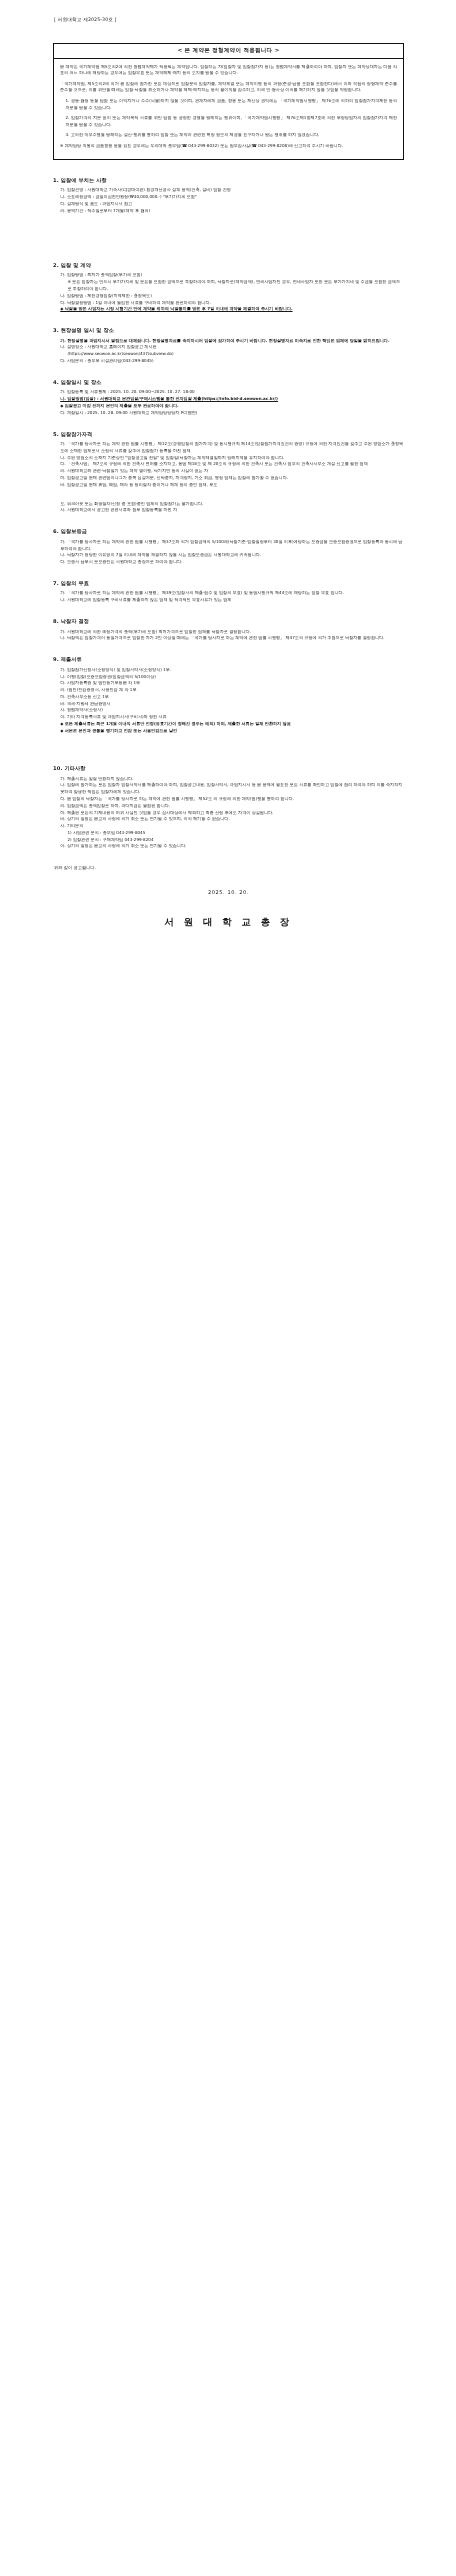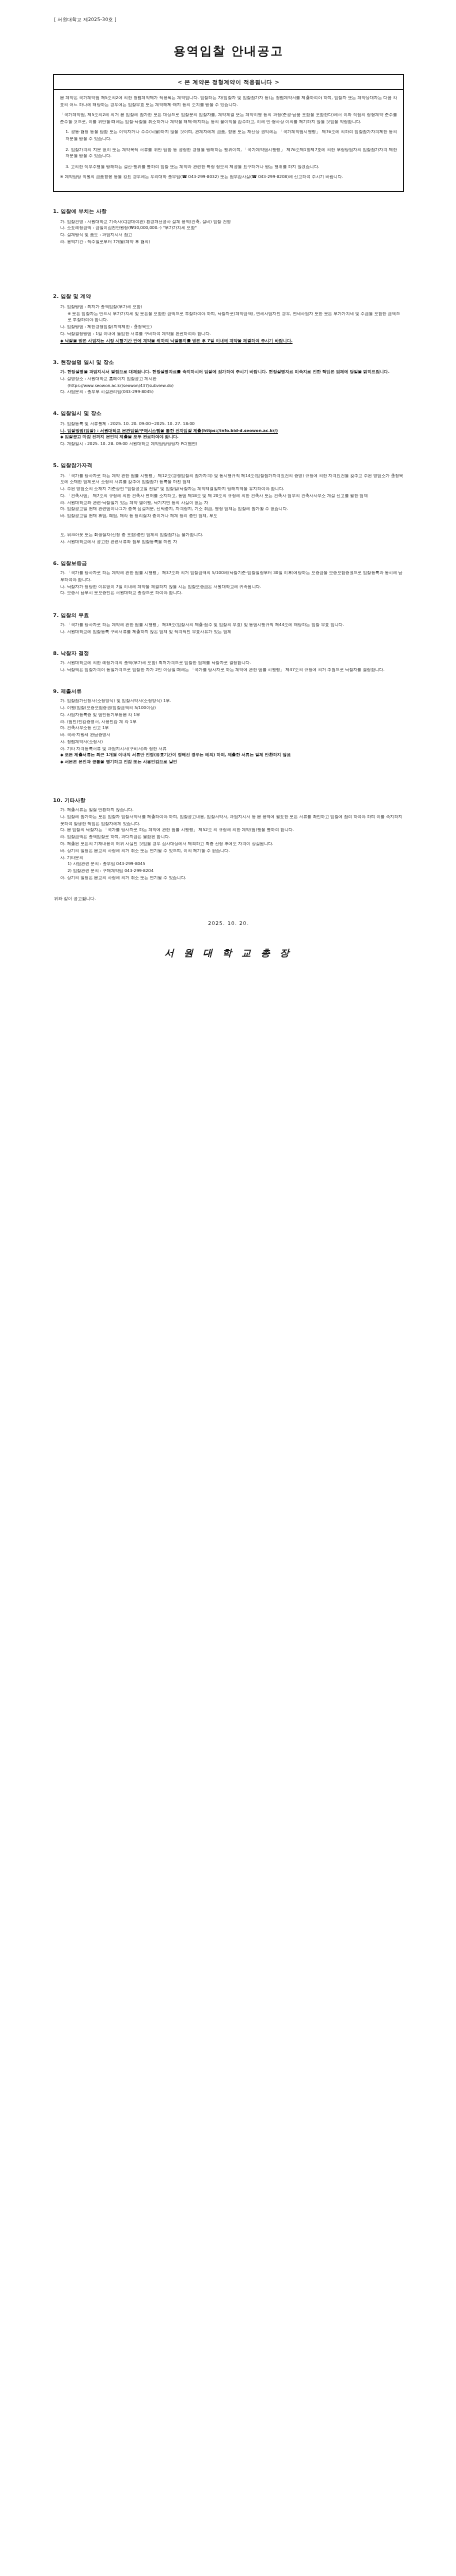--- a/index.html
+++ b/index.html
@@ -102,31 +102,29 @@
     font-size: 5px;
     margin: 19px 0 0 0;
     letter-spacing: 0.6px;
   }
   .signature {
     text-align: center;
     font-size: 9.4px;
     font-weight: bold;
     letter-spacing: 3.3px;
     margin: 21px 0 0 0;
-    font-style: italic;
   }
 </style>
 </head>
 <body>
 
 <div class="page">
 
   <div class="org-tag">[ 서원대학교  제2025-30호 ]</div>
 
-  <h1 class="doc-title">용역입찰 안내공고</h1>
 
   <div class="notice-box">
     <div class="notice-head">&lt; 본 계약은 정형계약이 적용됩니다 &gt;</div>
     <div class="notice-divider"></div>
     <div class="notice-body">
       <p>본 계약은 국가계약법 제5조의2에 의한 청렴계약제가 적용되는 계약입니다. 입찰하는 자(입찰자 및 입찰참가자 등)는 청렴계약서를 제출하여야 하며, 입찰자 또는 계약상대자는 다음 각 호의 어느 하나에 해당하는 경우에는 입찰무효 또는 계약해제·해지 등의 조치를 받을 수 있습니다.</p>
       <p>「국가계약법, 제5조의2에 의거 본 입찰에 참가한 모든 대상으로 입찰분의 입찰자를, 계약체결 또는 계약이행 등의 과정(준공·납품 포함을 포함한다)에서 이와 직접의 정형계약 준수를 준수할 것으로, 이를 위반할 때에는 입찰·낙찰을 취소하거나 계약을 해제·해지하는 등의 불이익을 감수하고, 이에 민·형사상 이의를 제기하지 않을 것임을 약정합니다.</p>
       <p class="indent1">1. 공동·협정 등을 담합 또는 이익자거나 수수(뇌물)하지 않을 것이며, 관계자에게 금품, 향응 또는 재산상 권익에는 「국가계약법시행령」 제76조에 의하여 입찰참가자격제한 등의 처분을 받을 수 있습니다.</p>
       <p class="indent1">2. 입찰가격의 지문 없이 또는 계약목적 서류를 위반 담합 등 공정한 경쟁을 방해하는 행위이며, 「국가계약법시행령」 제76조제1항제7호에 의한 부정당업자의 입찰참가자격 제한 처분을 받을 수 있습니다.</p>
       <p class="indent1">3. 고의한 직무수행을 방해하는 설산·행위를 통하여 입찰 또는 계약과 관련한 특정 정보의 제공을 요구하거나 받는 행위를 하지 않겠습니다.</p>

